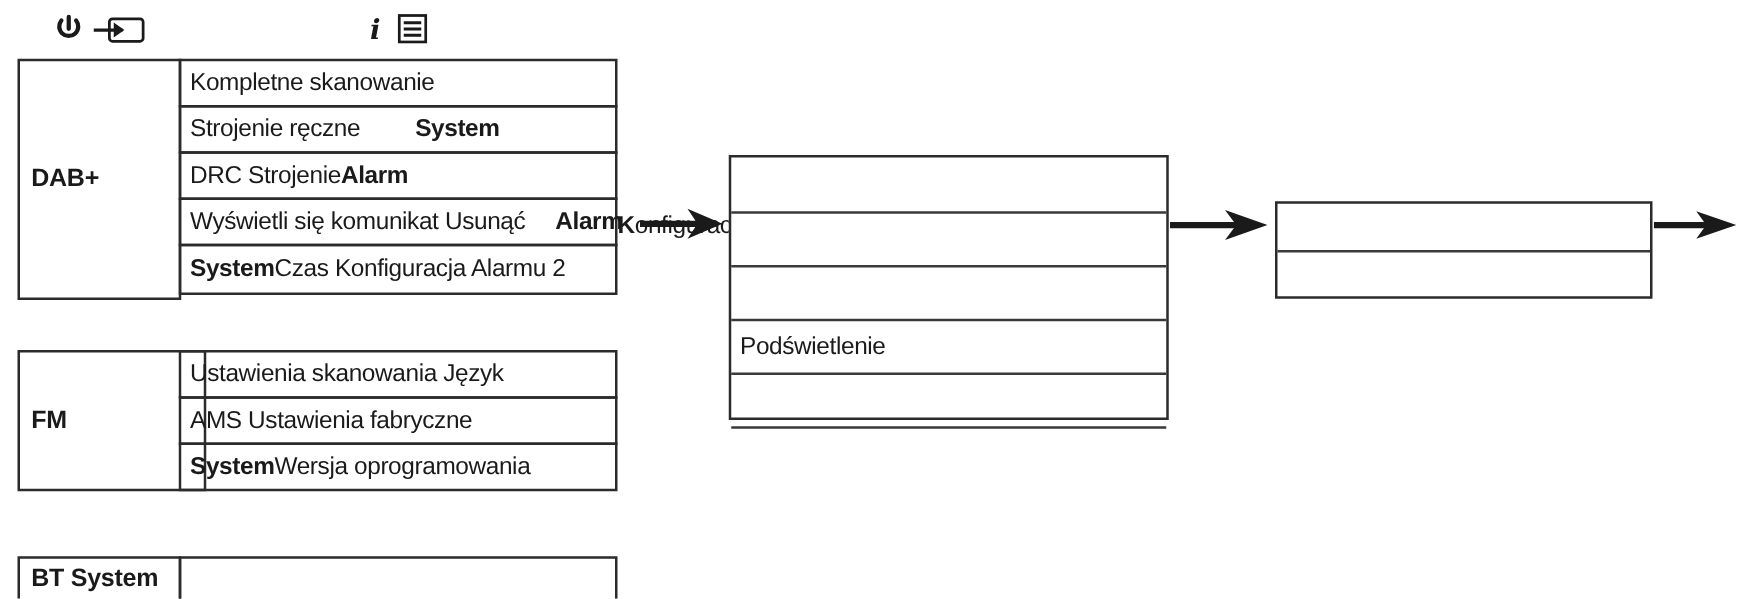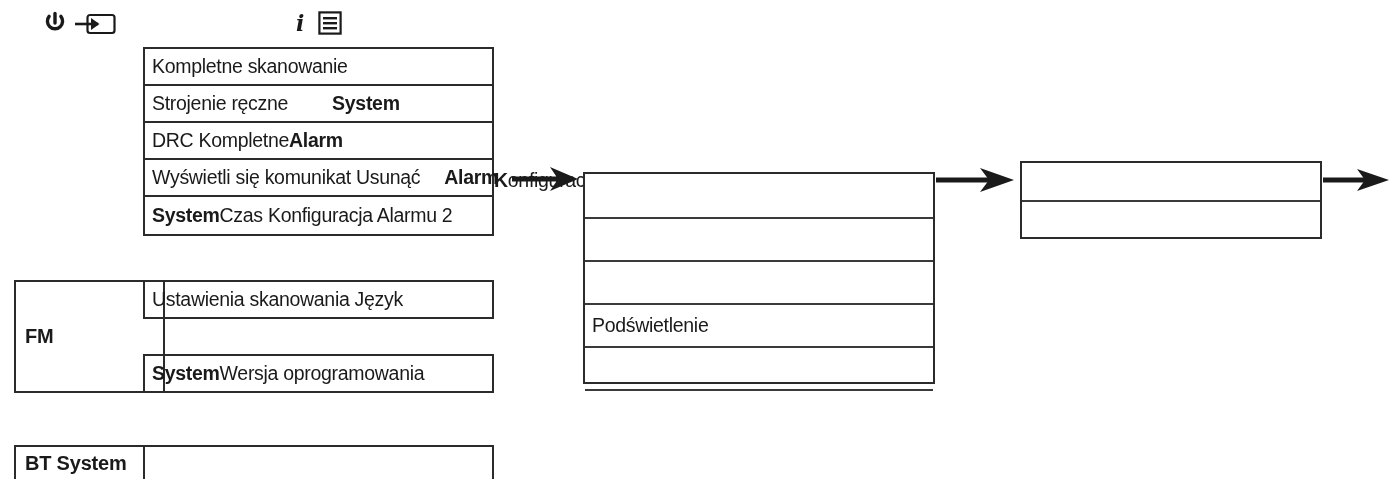--- a/index.html
+++ b/index.html
@@ -113,37 +113,40 @@
         <rect x="1.4" y="1.4" width="21.2" height="21.2" stroke="#1a1a1a" stroke-width="2.2" fill="none"></rect>
         <rect x="5" y="6" width="14" height="2.4" fill="#1a1a1a"></rect>
         <rect x="5" y="11" width="14" height="2.4" fill="#1a1a1a"></rect>
         <rect x="5" y="16" width="14" height="2.4" fill="#1a1a1a"></rect>
       </svg>
     </span>
   </div>
 
   <div class="menu-table" style="left:14px; top:47px; width:480px; height:193px;">
 
+    <div class="menu-label" style="left:0; top:0; width:131px; height:193px; border:2.5px solid #2b2b2b;">
+      <span>DAB+</span>
+    </div>
 
     <div class="menu-rows" style="left:129px; top:0; width:351px; height:193px;">
 
       <div class="menu-row" style="left:0; top:0; width:351px; height:39px; border:2.5px solid #2b2b2b;">
         <span>Kompletne skanowanie</span>
           <b></b>
           <span></span>
       </div>
 
       <div class="menu-row" style="left:0; top:37px; width:351px; height:39px; border:2.5px solid #2b2b2b;gap:44px;">
         <span>Strojenie ręczne </span>
           <b>System</b>
           <span></span>
       </div>
 
       <div class="menu-row" style="left:0; top:74px; width:351px; height:39px; border:2.5px solid #2b2b2b;">
-        <span>DRC Kompletne </span>
+        <span>DRC Strojenie </span>
           <b>Alarm</b>
           <span></span>
       </div>
 
       <div class="menu-row" style="left:0; top:111px; width:351px; height:39px; border:2.5px solid #2b2b2b; overflow:visible;gap:24px;">
         <span>Wyświetli się komunikat Usunąć </span>
           <b>Alarm</b>
           <span></span>
       </div>
 
@@ -166,20 +169,25 @@
     </div>
 
     <div class="menu-rows" style="left:129px; top:0; width:351px; height:113px;">
 
       <div class="menu-row" style="left:0; top:0; width:351px; height:39px; border:2.5px solid #2b2b2b;">
         <span>Ustawienia skanowania Język</span>
           <b></b>
           <span></span>
       </div>
 
+      <div class="menu-row" style="left:0; top:37px; width:351px; height:39px; border:2.5px solid #2b2b2b;">
+        <span>AMS Ustawienia fabryczne</span>
+          <b></b>
+          <span></span>
+      </div>
 
       <div class="menu-row" style="left:0; top:74px; width:351px; height:39px; border:2.5px solid #2b2b2b;">
         <span></span>
           <b>System</b>
           <span> Wersja oprogramowania</span>
       </div>
     </div>
   </div>
 
   <div class="menu-table" style="left:14px; top:428px; width:480px; height:37px;margin-top:17px;">
@@ -193,21 +201,21 @@
     </div>
   </div>
 
   <div class="arrow" style="left:512px; top:164px;">
     <svg width="80" height="30" viewBox="0 0 80 30">
       <path d="M0 15 L52 15" stroke="#1a1a1a" stroke-width="5" fill="none"></path>
       <path d="M38 3 L66 15 L38 27 L46 15 Z" fill="#1a1a1a"></path>
     </svg>
   </div>
 
-  <div class="box" style="left:583px; top:124px; width:352px; height:212px;margin-top:48px;">
+  <div class="box" style="left:583px; top:124px; width:352px; height:212px;">
 
     <div class="menu-row" style="left:0; top:0; width:348px; height:44px;">
       <span></span>
     </div>
     <div class="rowline" style="top:43px;"></div>
 
     <div class="menu-row" style="left:0; top:44px; width:348px; height:43px;">
       <span></span>
     </div>
     <div class="rowline" style="top:86px;"></div>

